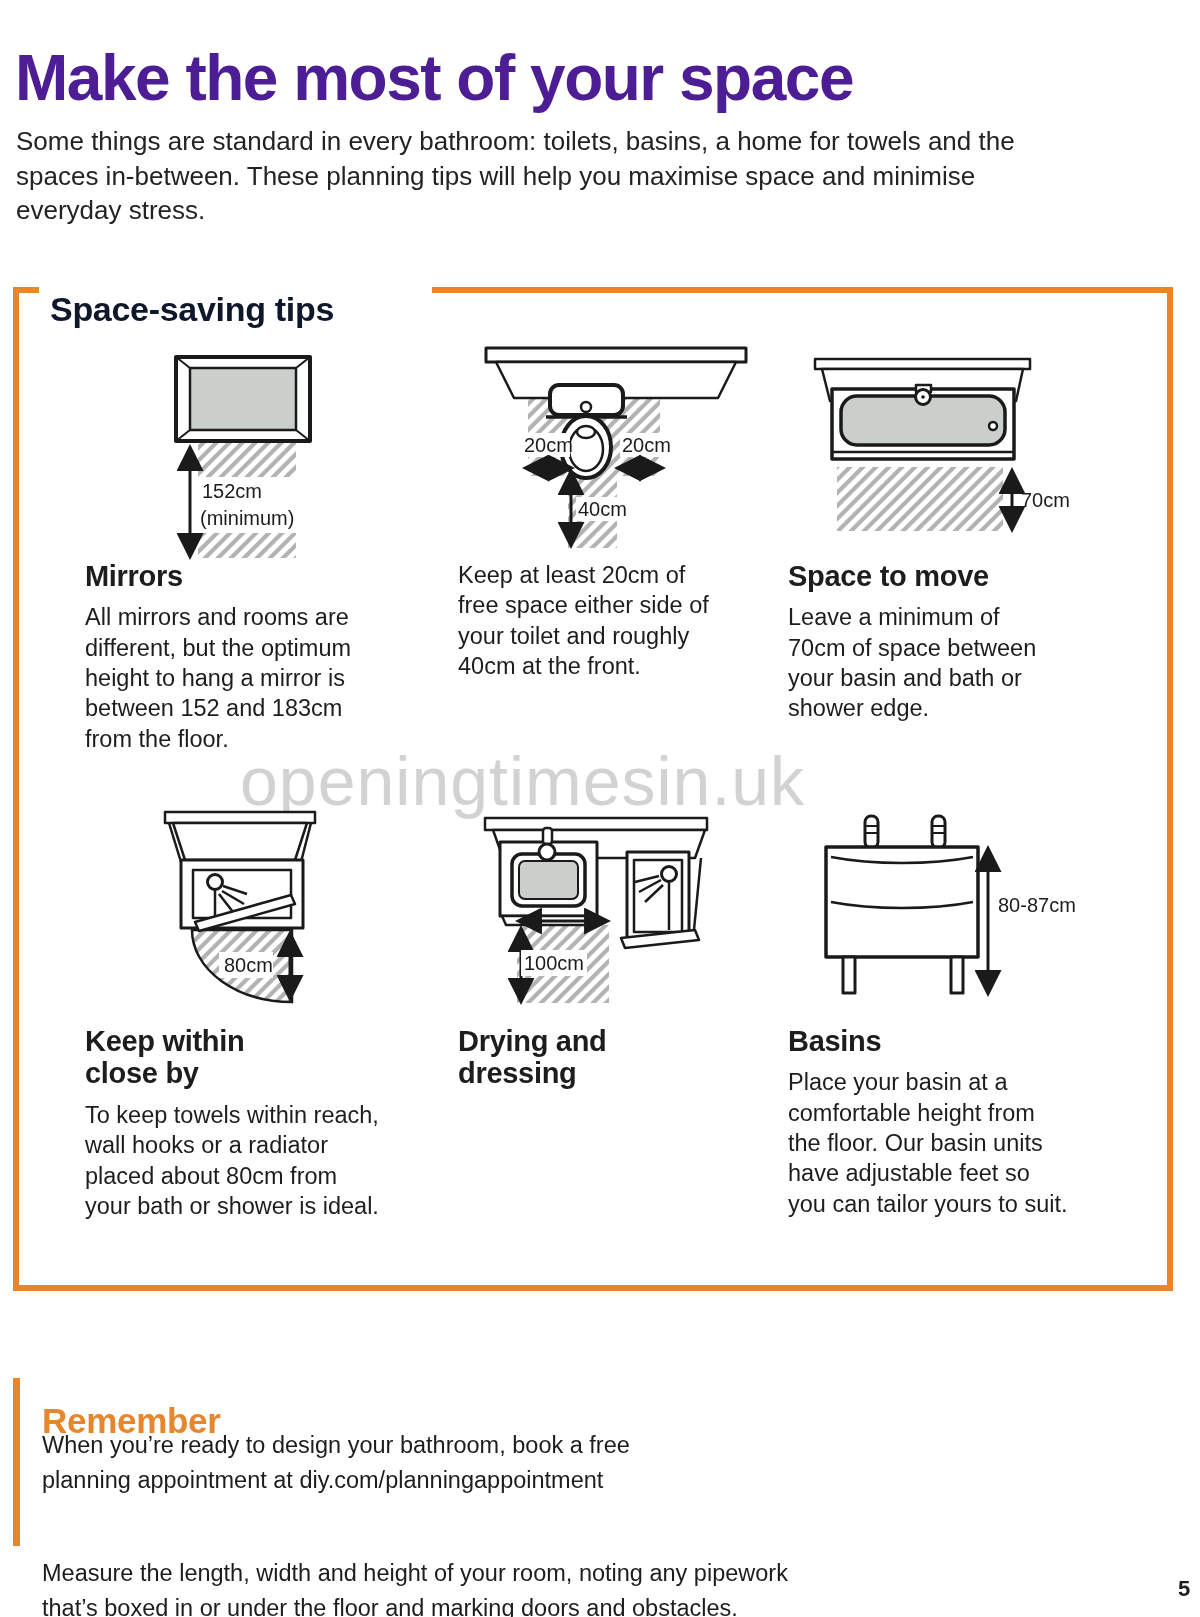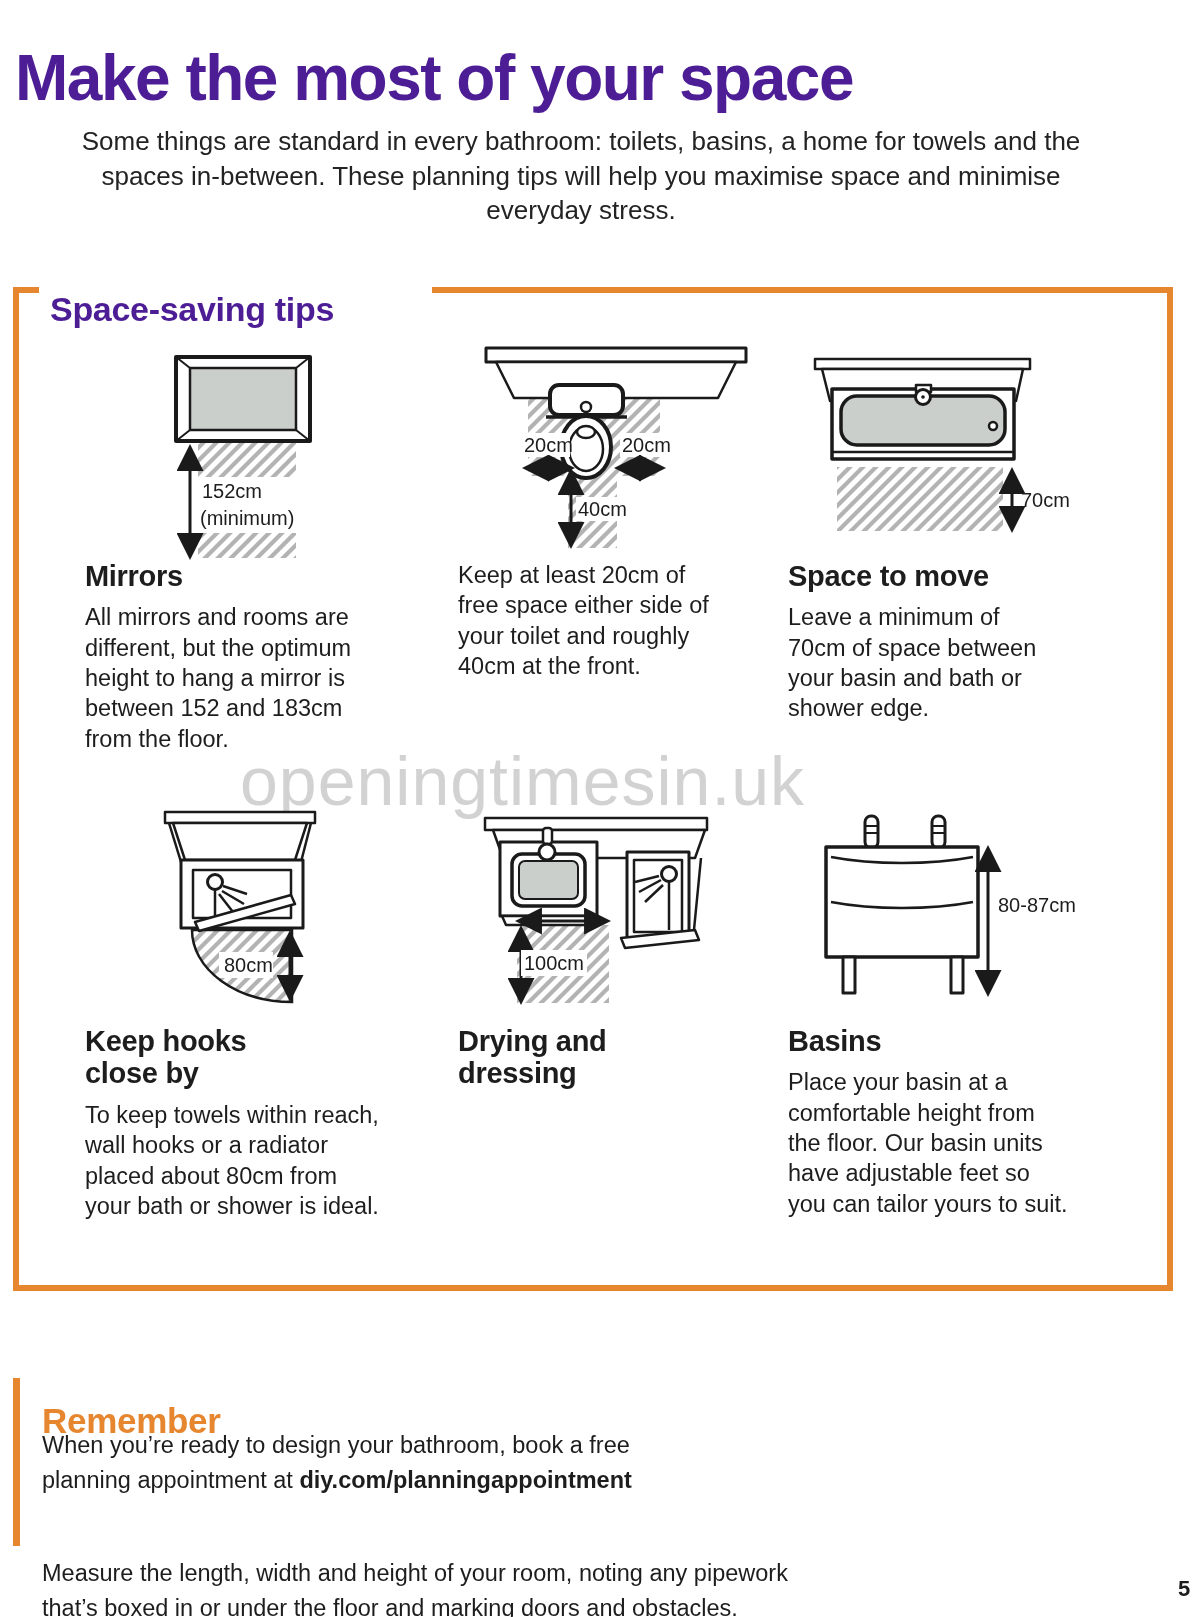--- a/index.html
+++ b/index.html
@@ -9,27 +9,27 @@
   }
   .abs{position:absolute;}
   
   .page-title{
     left:15px;top:0px;width:1170px;
     font-size:64px;font-weight:800;letter-spacing:-1.5px;line-height:1.1;
     color:#4c1d95;
   }
   .intro{
     left:16px;top:98px;width:1130px;
-    font-size:26px;line-height:1.33;color:#232323;white-space:pre-line;text-align:center;
+    font-size:26px;line-height:1.33;color:#232323;white-space:pre-line;
   }
   
   .frame-line{background:#e6862e;}
   .tips-heading{
     left:50px;top:262px;font-size:34px;font-weight:800;letter-spacing:-0.3px;
-    color:#4c1d95;
+    color:#0f172a;
   }
   
   .tip-col{z-index:3;}
   .tip-col h3{
     margin:0 0 10px 0;font-size:29px;font-weight:800;letter-spacing:-0.3px;
     line-height:1.12;white-space:pre-line;color:#1d1d1d;
   }
   .tip-col p{
     margin:0;font-size:23.5px;line-height:1.29;white-space:pre-line;color:#1d1d1d;
   }
@@ -44,21 +44,21 @@
     color:#d2d2d2;letter-spacing:1px;
   }
   
   .remember-bar{left:13px;top:1378px;width:7px;height:168px;background:#e6862e;}
   .remember-heading{
     left:42px;top:1372px;font-size:35px;font-weight:800;color:#e6862e;letter-spacing:-0.3px;
   }
   .remember-p{
     left:42px;font-size:23.5px;line-height:1.5;white-space:pre-line;color:#1d1d1d;margin:0;
   }
-  .remember-p strong{font-weight:700;}
+  .remember-p strong{font-weight:400;}
   .page-number{left:1178px;top:1576px;font-size:22px;font-weight:700;color:#1d1d1d;}
 </style>
 </head>
 <body>
 
 <svg width="0" height="0" style="position:absolute" aria-hidden="true">
   <defs>
     <pattern id="hatch" width="13" height="13" patternUnits="userSpaceOnUse">
       <rect width="13" height="13" fill="#ffffff"></rect>
       <path d="M-3.25,3.25 l6.5,-6.5 M0,13 L13,0 M9.75,16.25 l6.5,-6.5" stroke="#b3b3b3" stroke-width="4.2" stroke-linecap="square"></path>
@@ -222,21 +222,21 @@
     <path d="M33,67 C75,75 133,75 175,67" fill="none" stroke-width="2.5"></path>
     <path d="M33,112 C75,120 133,120 175,112" fill="none" stroke-width="2.5"></path>
     <rect x="45" y="167" width="12" height="36" stroke-width="3"></rect>
     <rect x="153" y="167" width="12" height="36" stroke-width="3"></rect>
   </g>
   <line x1="190" y1="59" x2="190" y2="203" stroke="#1a1a1a" stroke-width="3" marker-start="url(#ah)" marker-end="url(#ah)"></line>
   <text x="200" y="122">80-87cm</text>
 </svg>
 
 <section class="abs tip-col" style="left:85px;top:1025px;width:335px">
-  <h3 style="max-width:235px">Keep hooks
+  <h3 style="max-width:235px">Keep within
 close by</h3>
   <p>To keep towels within reach,
 wall hooks or a radiator
 placed about 80cm from
 your bath or shower is ideal.</p>
 </section>
 <section class="abs tip-col" style="left:458px;top:1025px;width:290px">
   <h3>Drying and
 dressing</h3>
 </section>

